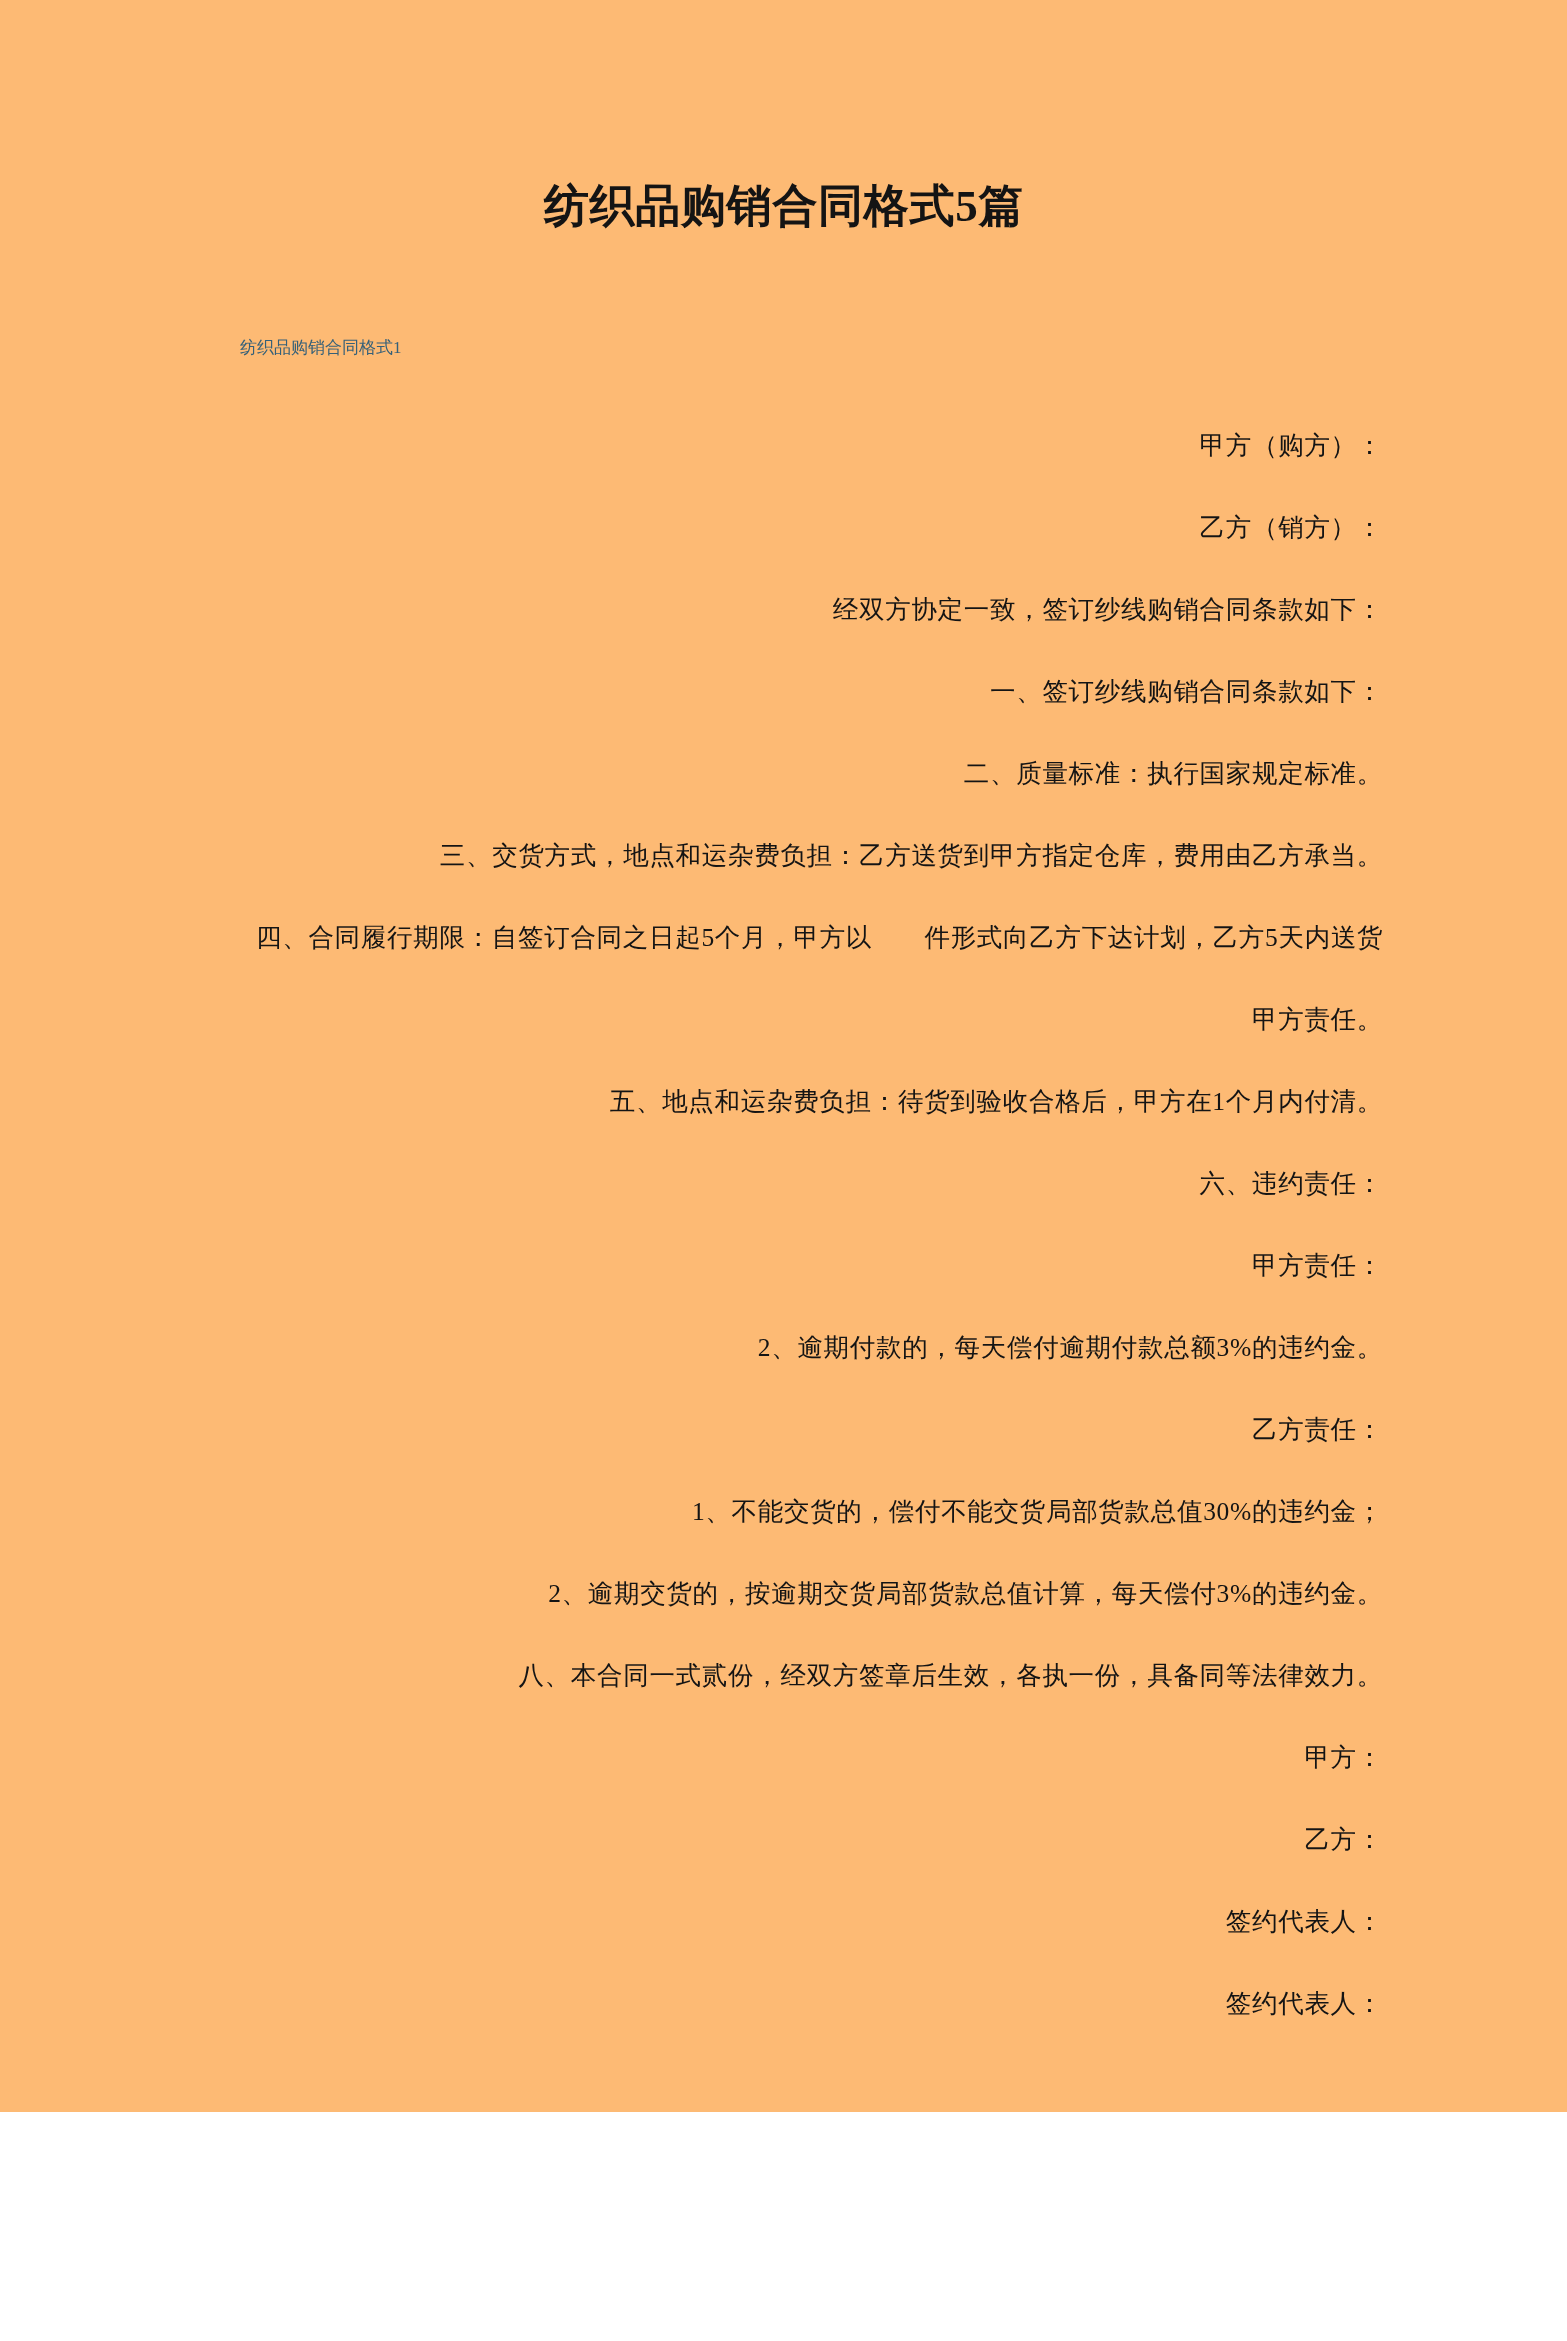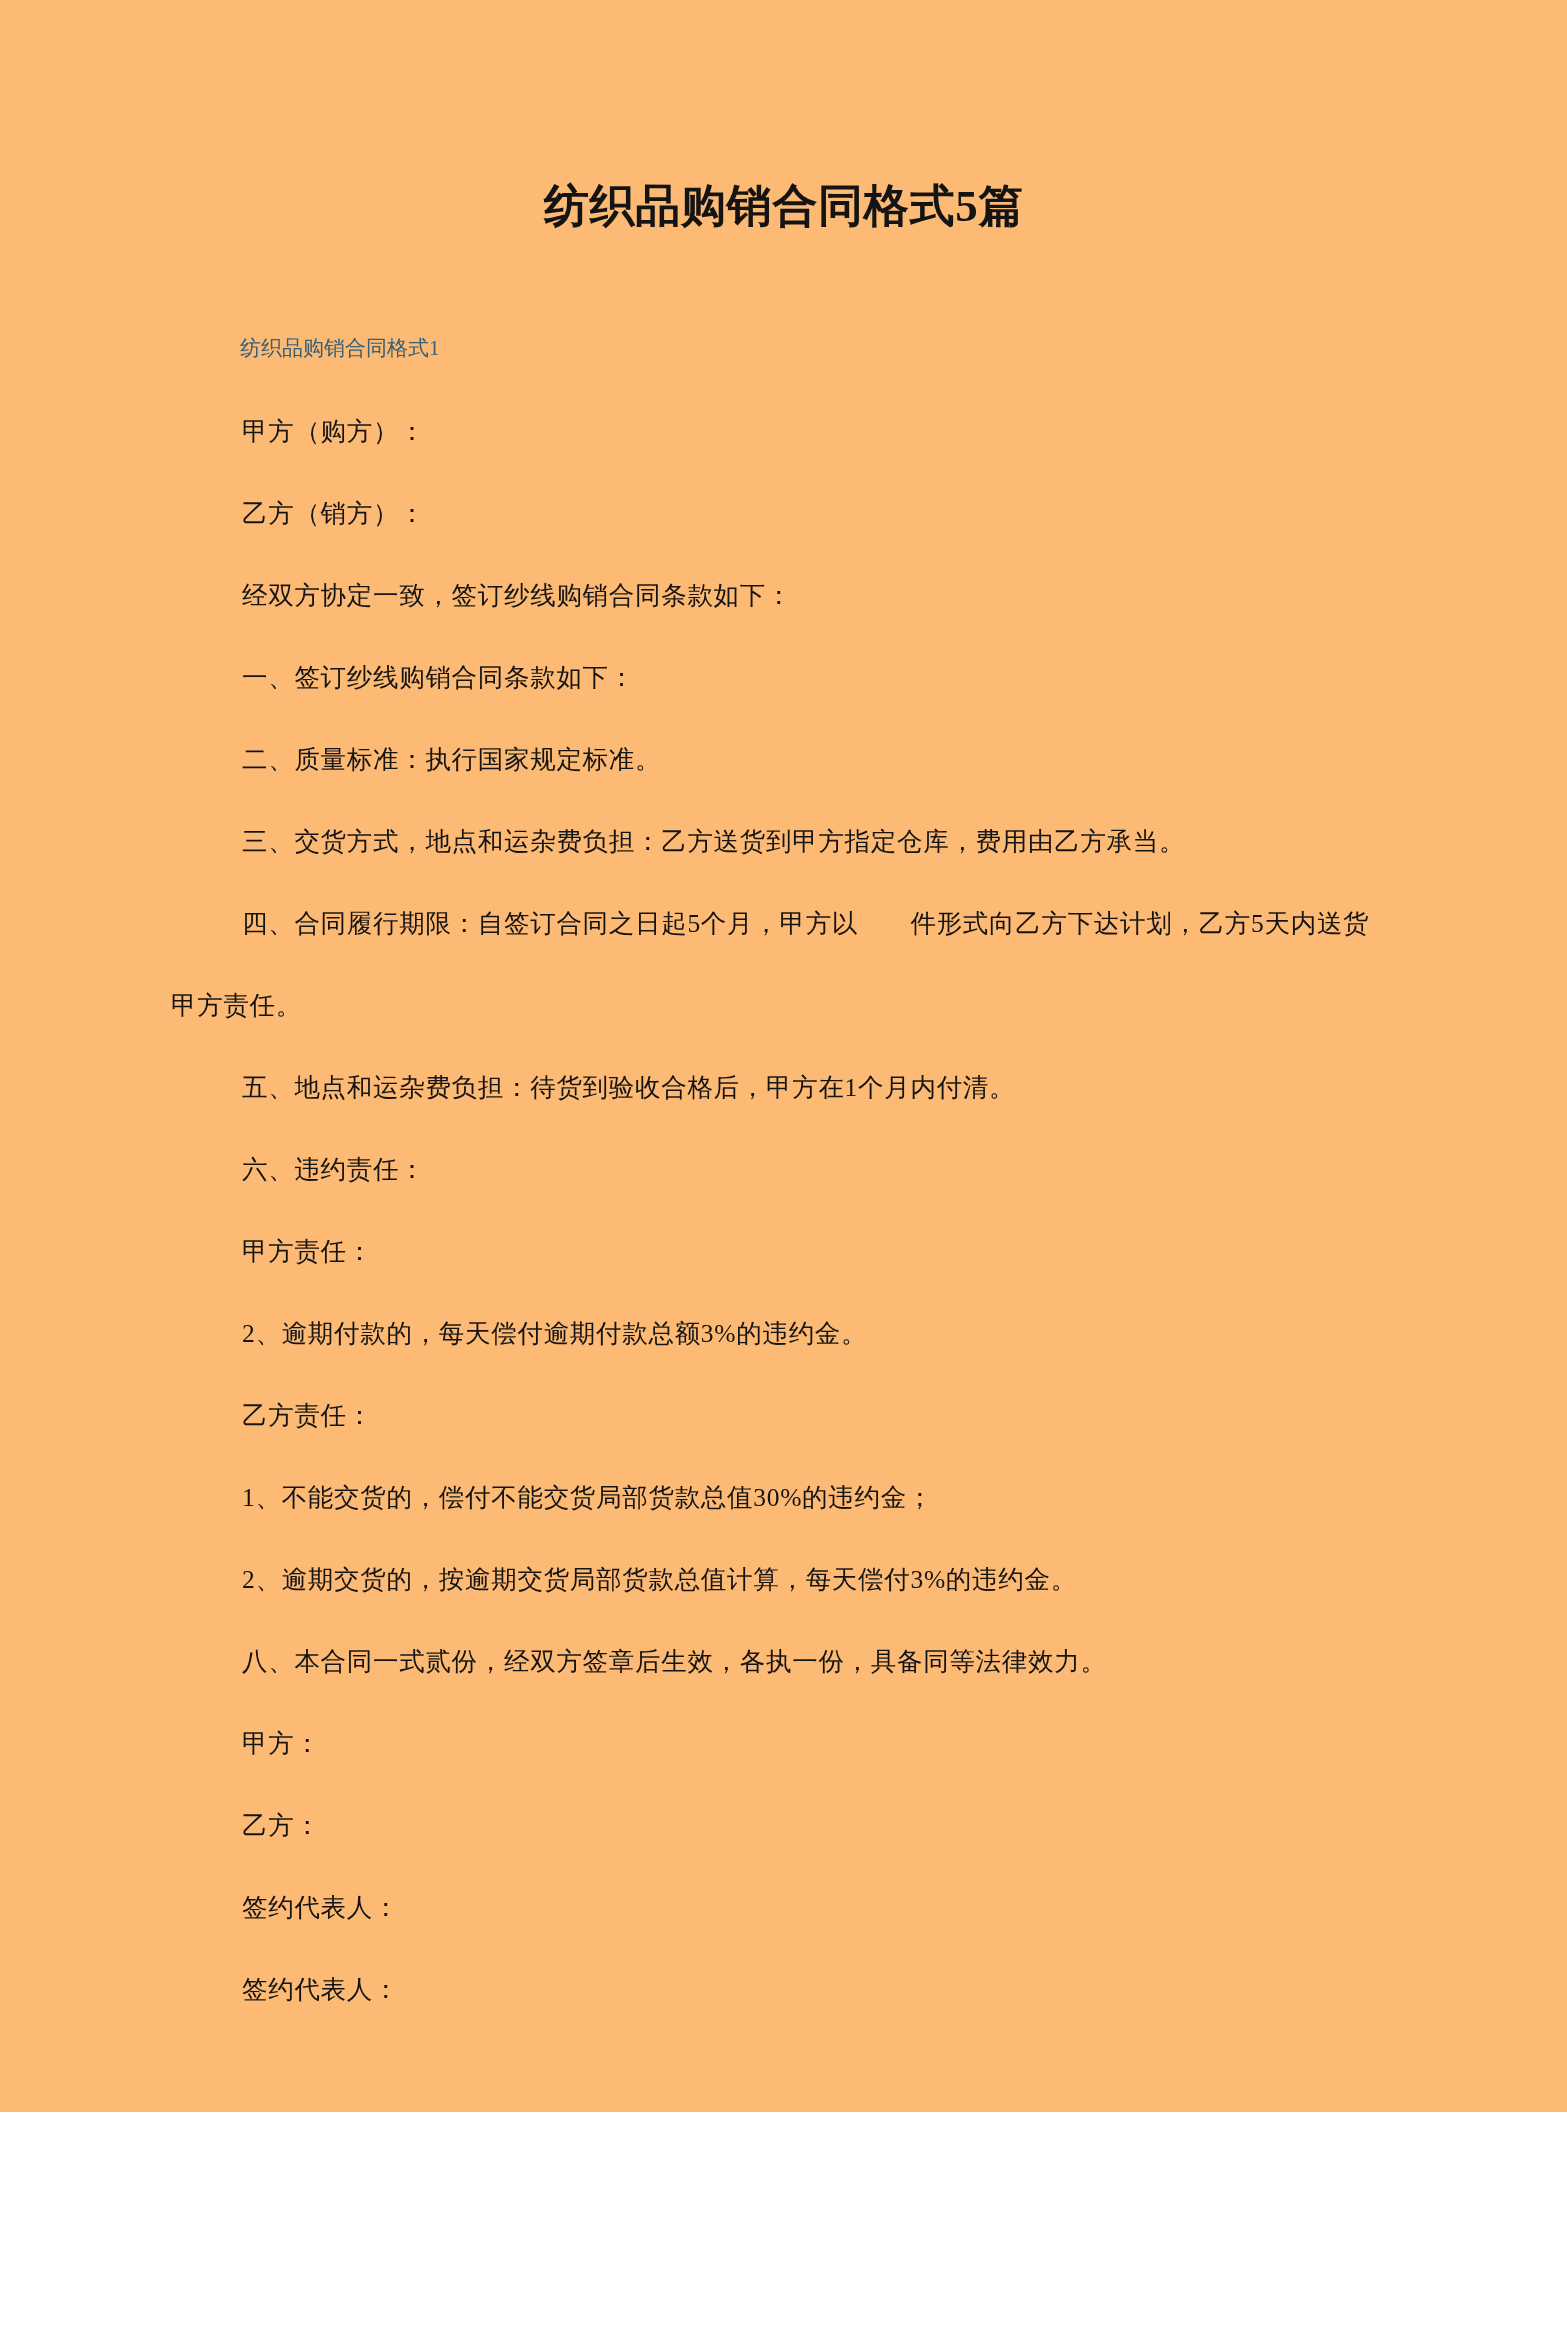--- a/index.html
+++ b/index.html
@@ -22,28 +22,29 @@
     margin: 0;
     font-size: 45px;
     line-height: 82px;
     font-weight: 700;
     text-align: center;
     letter-spacing: 0.7px;
     white-space: pre;
   }
   .section-heading {
     margin: 60px 0 0 0;
-    font-size: 21px;
+    font-size: 17px;
     line-height: 82px;
     text-indent: 71px;
     white-space: pre;
     
   }
   .body-lines {
-    margin: 2px;
+    margin: 16px;
+    text-align: right;
   }
   .line {
     margin: 0;
     font-size: 25.5px;
     line-height: 82px;
     text-indent: 71px;
     letter-spacing: 0.7px;
     white-space: pre;
   }
   .line.continuation {

